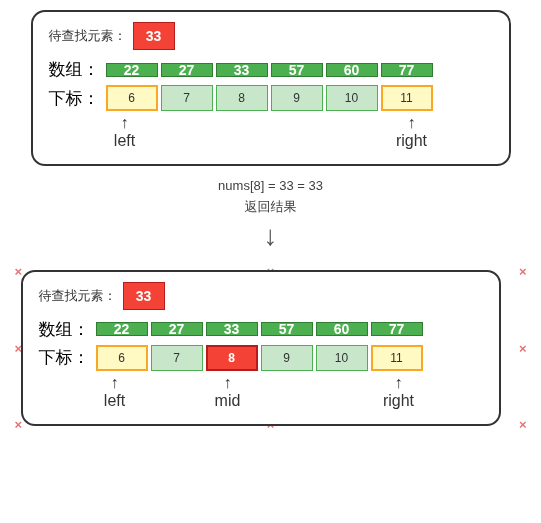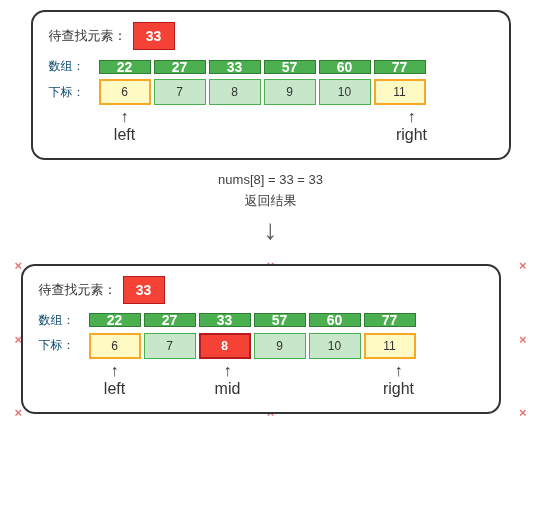--- a/index.html
+++ b/index.html
@@ -31,22 +31,22 @@
       position: relative;
     }
 
     .row {
       display: flex;
       align-items: center;
       margin-bottom: 4px;
     }
 
     .row-label {
-      font-size: 12px;
-      color: #0c4a6e;
+      font-size: 17px;
+      color: #000000;
       min-width: 44px;
       margin-right: 6px;
     }
 
     
     .cell {
       width: 52px;
       height: 14px;
       background: #4caf50;
       border: 1.5px solid #2e7d32;

